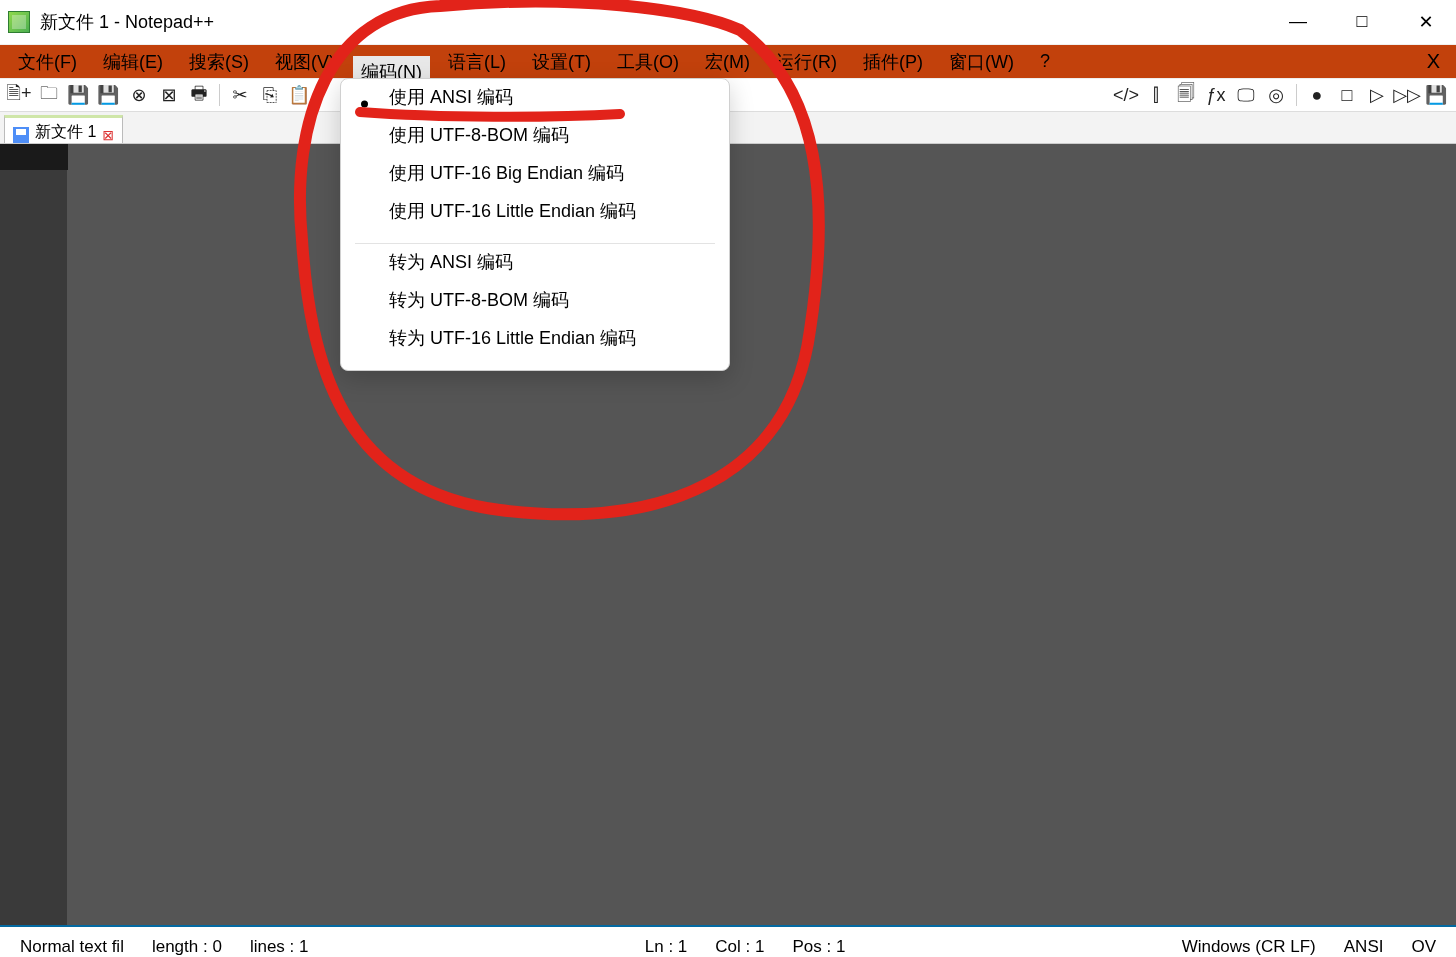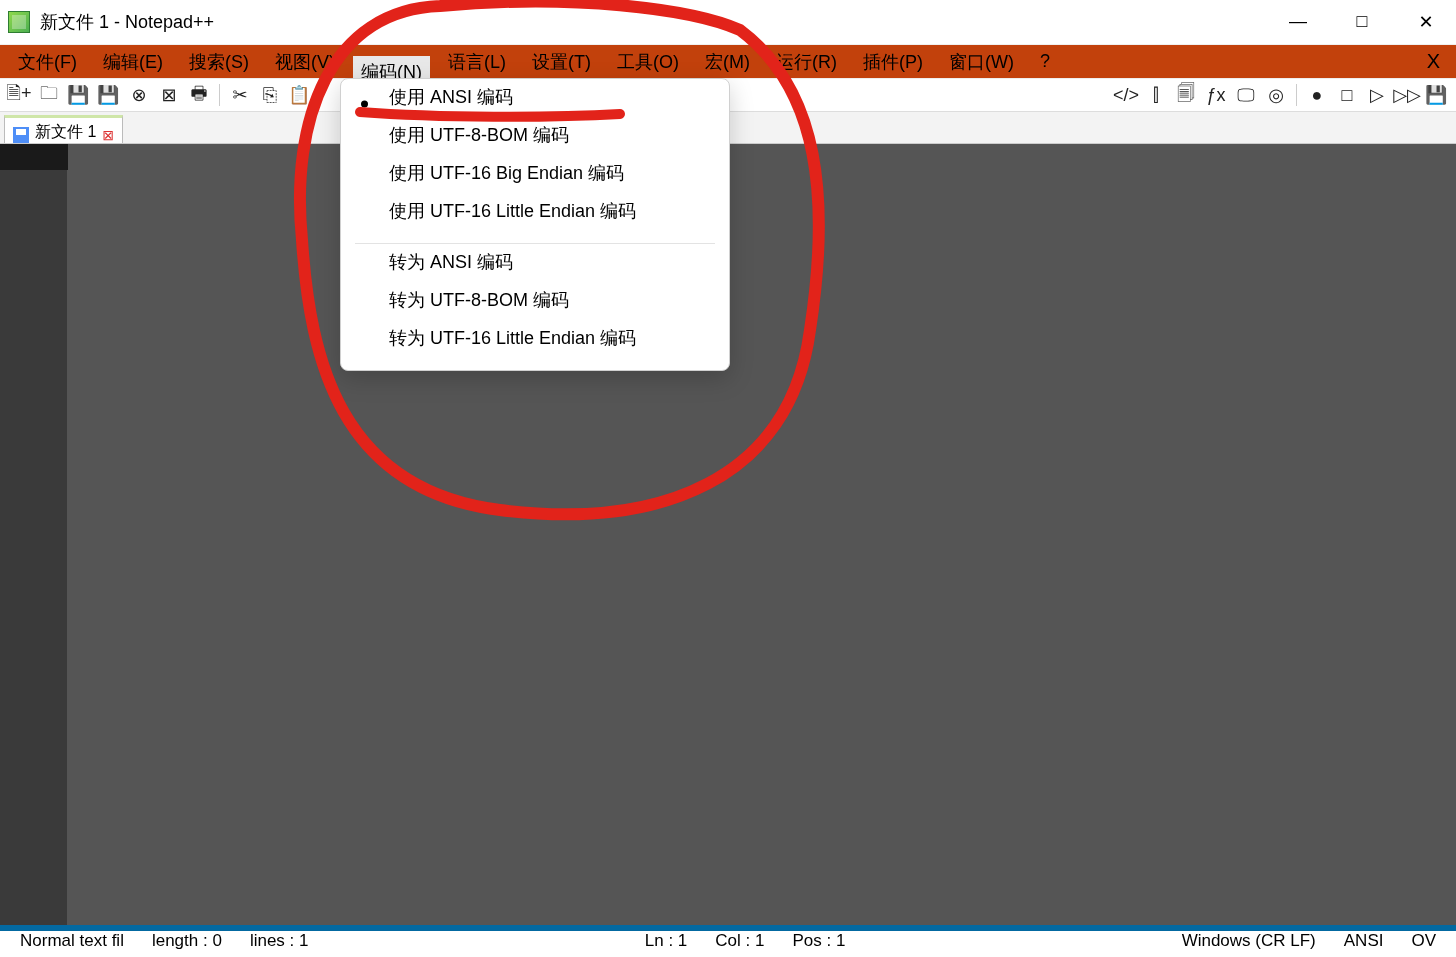--- a/index.html
+++ b/index.html
@@ -167,22 +167,22 @@
     position:absolute;
     left:290px; top:0px;
     width:560px; height:530px;
     z-index:100;
     pointer-events:none;
   }
   
   .statusbar{
     position:absolute;left:0;right:0;bottom:0;height:32px;
     background:#fff;
-    border-top:6px solid #0369a1;
-    display:flex;align-items:flex-start;
+    border-top:2px solid #0369a1;
+    display:flex;align-items:flex-end;
     font-size:17px;
     padding:0 6px;
   }
   .statusbar .seg{ padding:0 14px; white-space:nowrap;}
   .statusbar .gap{flex:1;}
 </style>
 </head>
 <body>
 
 <div class="titlebar">

